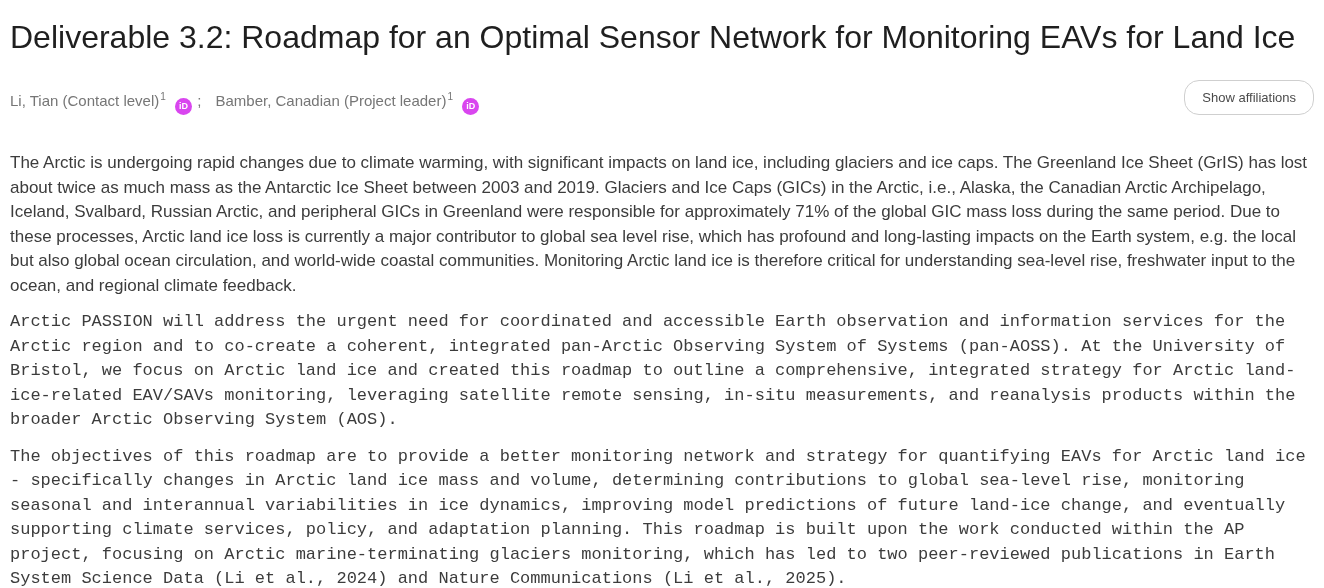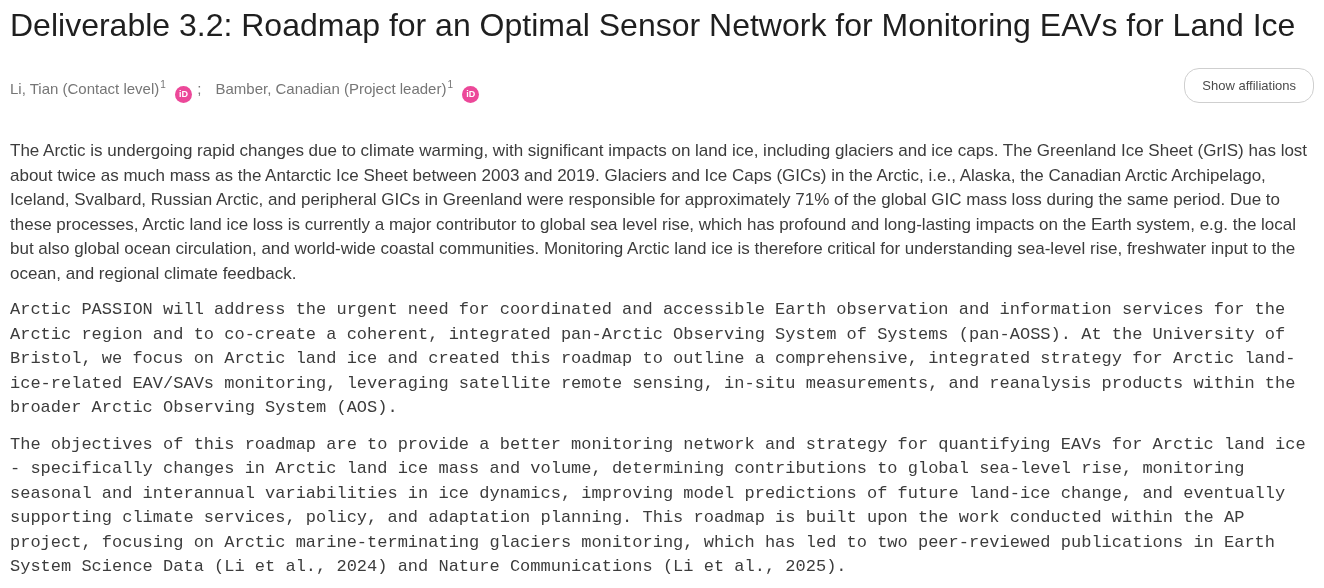--- a/index.html
+++ b/index.html
@@ -6,21 +6,21 @@
   html, body {
     width: 1324px;
     background: #ffffff;
     font-family: "Liberation Sans", sans-serif;
   }
   .page {
     position: relative;
     width: 1324px;
     height: 588px;
     background: #ffffff;
-    padding: 4px 10px 0 10px;
+    padding: 16px 10px 0 10px;
     overflow: hidden;
   }
   .record-title {
     font-size: 32px;
     font-weight: 400;
     color: #1f1f1f;
     line-height: 42px;
     letter-spacing: 0;
     max-width: 1300px;
   }
@@ -40,21 +40,21 @@
   .author-item sup {
     font-size: 10px;
     color: #767676;
     margin-left: 1px;
   }
   .orcid-badge {
     display: inline-block;
     width: 17px;
     height: 17px;
     border-radius: 50%;
-    background: #ec4899;
+    background: #d946ef;
     color: #ffffff;
     font-size: 9px;
     font-weight: 700;
     line-height: 17px;
     text-align: center;
     vertical-align: -3px;
     margin-left: 5px;
     cursor: pointer;
   }
   .author-separator { margin: 0 10px 0 1px; }

